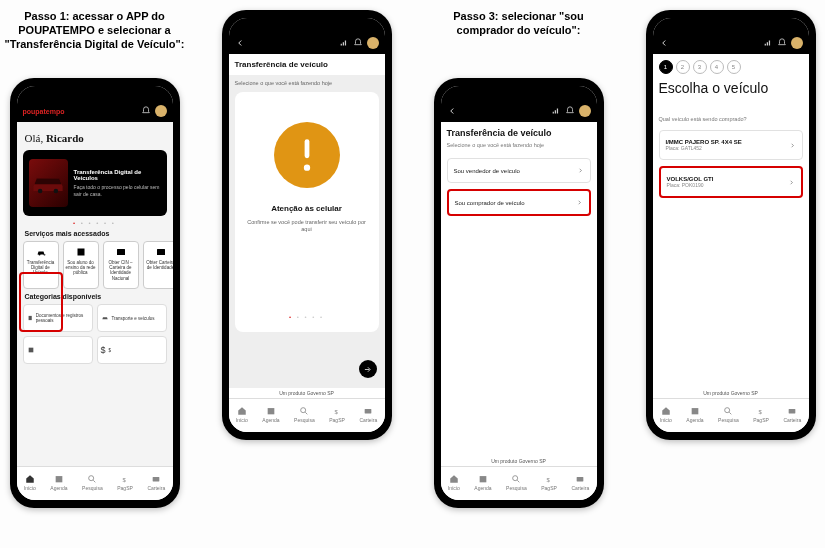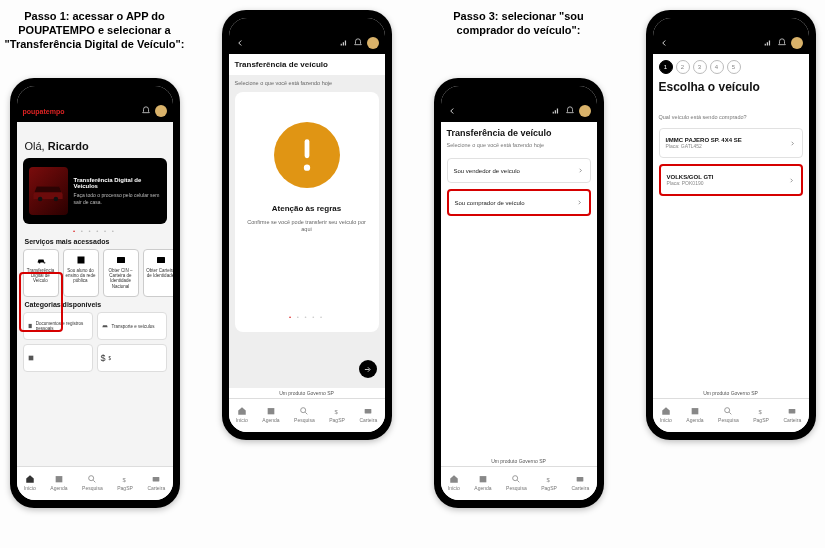--- a/index.html
+++ b/index.html
@@ -16,21 +16,21 @@
   .brand { color:#d22; font-weight:bold; font-size:7px; }
   .hdr-icons { display:flex; gap:4px; align-items:center; }
   .ico { width:10px; height:10px; display:inline-flex; align-items:center; justify-content:center; color:#ddd; }
   .avatar { width:12px; height:12px; border-radius:50%; background:#d9b26a; }
   .content { flex:1; background:#f4f4f4; padding:6px; overflow:hidden; position:relative; }
   .bottom-nav { height:34px; background:#fff; border-top:1px solid #ddd; display:flex; justify-content:space-around; align-items:center; padding:2px 0 4px; }
   .nav-item { display:flex; flex-direction:column; align-items:center; font-size:5px; color:#777; gap:1px; }
   .nav-item svg { width:10px; height:10px; }
 
   
-  .greet { font-size:11px; font-weight:400; color:#111; margin:12px 2px 6px; }
+  .greet { font-size:11px; font-weight:400; color:#111; margin:4px 2px 6px;font-family:Liberation Serif, serif; }
   .greet b { font-weight:700; }
   .hero { background:#000; border-radius:6px; height:66px; display:flex; align-items:center; padding:6px; gap:6px; position:relative; }
   .hero-img { width:52px; height:48px; background:linear-gradient(135deg,#7a0c0c,#2b0000); border-radius:4px; display:flex; align-items:center; justify-content:center; }
   .hero-img svg { width:36px; height:28px; }
   .hero-text .ht-title { color:#fff; font-size:6px; font-weight:bold; margin-bottom:3px; }
   .hero-text .ht-sub { color:#bbb; font-size:5px; line-height:1.3; }
   .dots { text-align:center; margin:4px 0; font-size:6px; letter-spacing:2px; color:#bbb; }
   .dots .on { color:#d22; }
   .sec-label { font-size:7px; font-weight:bold; margin:4px 2px; color:#111; }
   .tile-row { display:flex; gap:4px; }
@@ -59,21 +59,21 @@
   
   .list-row { background:#fff; border-radius:4px; border:1px solid #e1e1e1; padding:8px 6px; display:flex; align-items:center; justify-content:space-between; margin-bottom:6px; }
   .list-row .lbl { font-size:6px; color:#222; }
   .list-row svg.chev { width:7px; height:7px; stroke:#555; }
   .hilite { border:2px solid #d60000; }
 
   
   .stepper { display:flex; align-items:center; gap:3px; margin-bottom:6px; }
   .step-c { width:14px; height:14px; border-radius:50%; border:1px solid #bbb; display:flex; align-items:center; justify-content:center; font-size:6px; color:#888; background:#fff; }
   .step-c.active { background:#000; color:#fff; border-color:#000; }
-  .s4-h { font-size:12px; font-weight:bold; margin:6px 0 20px; color:#111; }
+  .s4-h { font-size:14px; font-weight:normal; margin:6px 0 20px; color:#111; }
   .s4-p { font-size:5.5px; color:#777; margin-bottom:8px; }
   .veh-title { font-size:6px; color:#111; font-weight:600; }
   .veh-sub { font-size:5px; color:#888; }
 </style>
 </head>
 <body>
 
 <div class="page">
 
   <div class="col">
@@ -231,21 +231,21 @@
         <div class="content" style="background:#eee;">
           <div class="s-title-bar">Transferência de veículo</div>
           <div class="s-sub">Selecione o que você está fazendo hoje</div>
           <div class="modal">
             <div class="warn-circle">
               <svg viewBox="0 0 24 48">
                   <rect x="9" y="4" width="6" height="24" rx="3"></rect>
                   <circle cx="12" cy="40" r="4"></circle>
                 </svg>
             </div>
-            <div class="modal-h">Atenção às regras</div>
+            <div class="modal-h">Atenção às celular</div>
             <div class="modal-p">Confirme se você pode transferir seu veículo por aqui</div>
             <div class="modal-dots"><span class="on">•</span> • • • •</div>
             <div class="next-btn">
                 <svg viewBox="0 0 24 24">
                   <path d="M5 12h12M13 6l6 6-6 6" stroke="#fff" stroke-width="2" fill="none"></path>
                 </svg>
               </div>
           </div>
         </div>
         <div class="footer-credit">Um produto   Governo SP</div>

